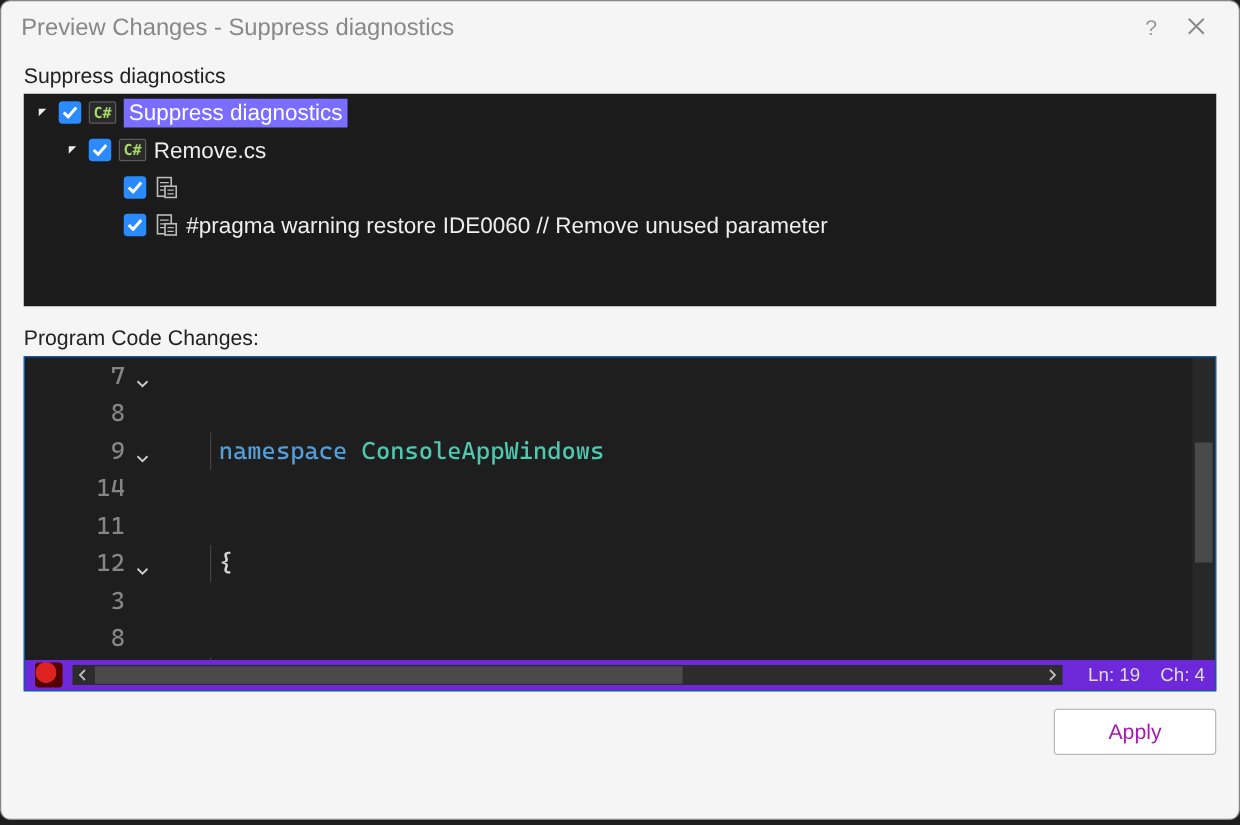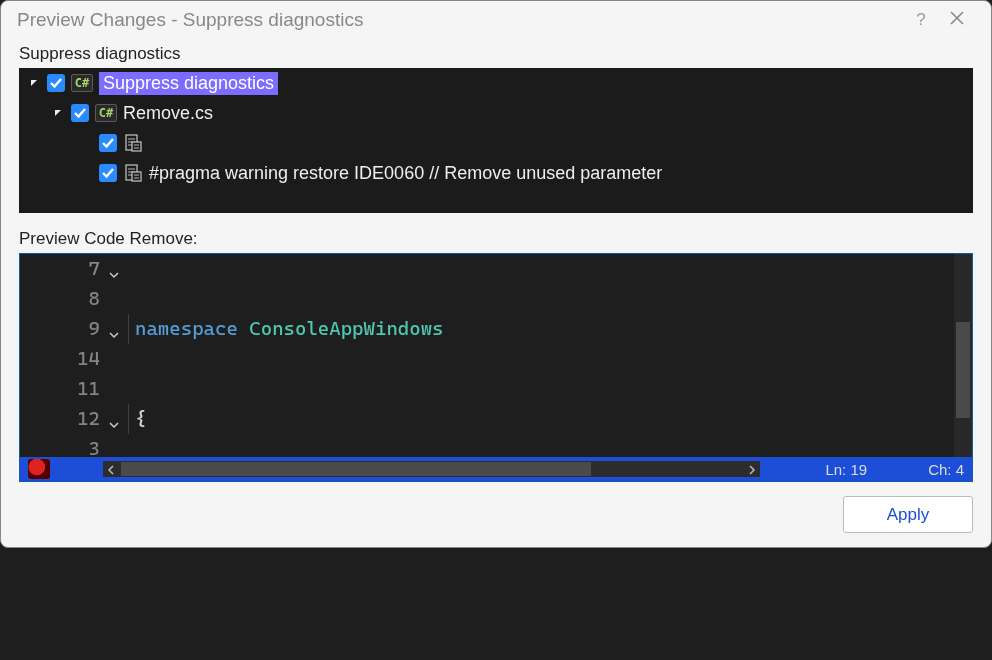--- a/index.html
+++ b/index.html
@@ -5,21 +5,21 @@
     * { box-sizing: border-box; margin: 0; padding: 0; }
     body {
       font-family: "Segoe UI", Arial, sans-serif;
       background: #1e1e1e;
       width: 992px;
       height: 660px;
       overflow: hidden;
     }
     .dialog {
       width: 992px;
-      height: 548px;
+      height: 656px;
       background: #f5f5f5;
       border: 1px solid #888;
       border-radius: 8px;
       display: flex;
       flex-direction: column;
     }
     .titlebar {
       height: 44px;
       display: flex;
       align-items: center;
@@ -147,20 +147,21 @@
       flex: 1;
       color: #d4d4d4;
       position: relative;
       white-space: pre;
     }
     .code-line {
       height: 30px;
       padding-left: 6px;
       position: relative;
       border-left: 1px solid #404040;
+      margin-left: 40px;
     }
     .kw { color: #569cd6; }
     .typ { color: #4ec9b0; }
     .vscrollbar {
       position: absolute;
       right: 0;
       top: 0;
       width: 18px;
       height: 100%;
       background: #282828;
@@ -168,27 +169,26 @@
     .vscroll-thumb {
       position: absolute;
       top: 68px;
       left: 2px;
       width: 14px;
       height: 96px;
       background: #4a4a4a;
     }
     .status-bar {
       height: 24px;
-      background: #1d4ed8;
+      background: #6d28d9;
       display: flex;
       align-items: center;
       color: #ddd;
       font-size: 15px;
       padding: 0 8px;
-      gap: 45px;
     }
     .status-icon {
       width: 22px;
       height: 20px;
       background: radial-gradient(circle at 40% 40%, #d22 45%, #500 48%);
       border-radius: 3px;
       margin-right: 4px;
       display: inline-flex;
       align-items: center;
       justify-content: center;
@@ -226,21 +226,21 @@
       gap: 10px;
       padding: 14px 18px 14px 18px;
     }
     .btn {
       width: 130px;
       height: 37px;
       background: #fff;
       border: 1px solid #bbb;
       border-radius: 3px;
       font-size: 17px;
-      color: #1d4ed8;
+      color: #a21caf;
       cursor: pointer;
     }
     .spacer { flex: 1; }
   </style>
 </head>
 <body>
 
 <div class="dialog">
 
   <div class="titlebar">
@@ -323,21 +323,21 @@
             <line x1="4" y1="11" x2="11" y2="11" stroke="#bbb"></line>
             <rect x="8" y="8" width="9" height="9" fill="#1b1b1b" stroke="#bbb" stroke-width="1.3"></rect>
             <line x1="10" y1="11" x2="15" y2="11" stroke="#bbb"></line>
             <line x1="10" y1="14" x2="15" y2="14" stroke="#bbb"></line>
           </svg>
       </span>
       <span class="tree-label">#pragma warning restore IDE0060 // Remove unused parameter</span>
     </div>
   </div>
 
-  <div class="section-label" style="margin-top:10px">Preview Code Remove:</div>
+  <div class="section-label" style="margin-top:10px">Program Code Changes:</div>
 
   <div class="code-panel">
     <div class="code-body">
       <div class="gutter">
         <div class="gutter-row"><span>7</span><span class="fold-arrow"><svg viewBox="0 0 12 12">
                 <path d="M2 4 L6 8 L10 4" fill="none" stroke="#ccc" stroke-width="1.5"></path>
               </svg></span></div>
         <div class="gutter-row"><span>8</span></div>
         <div class="gutter-row"><span>9</span><span class="fold-arrow"><svg viewBox="0 0 12 12">
                 <path d="M2 4 L6 8 L10 4" fill="none" stroke="#ccc" stroke-width="1.5"></path>

